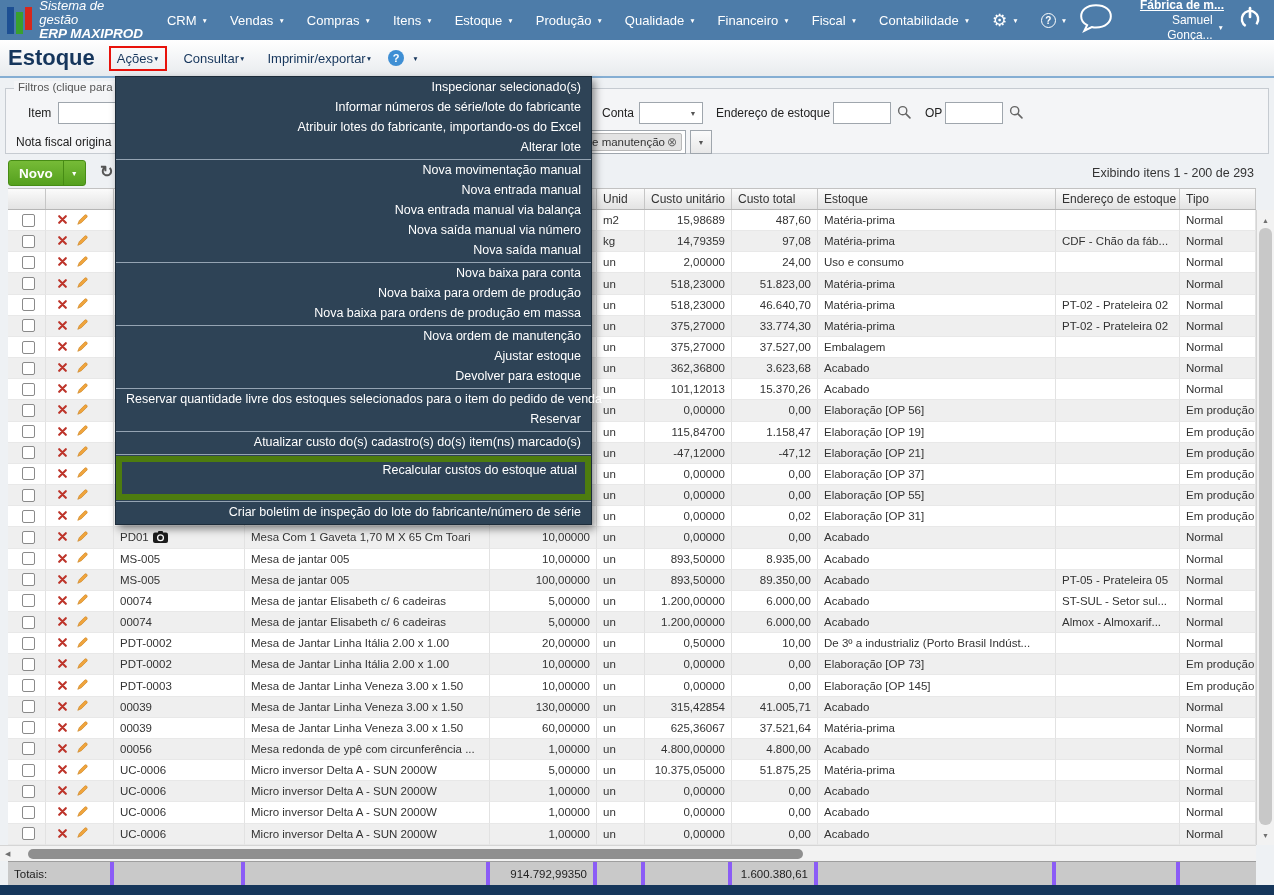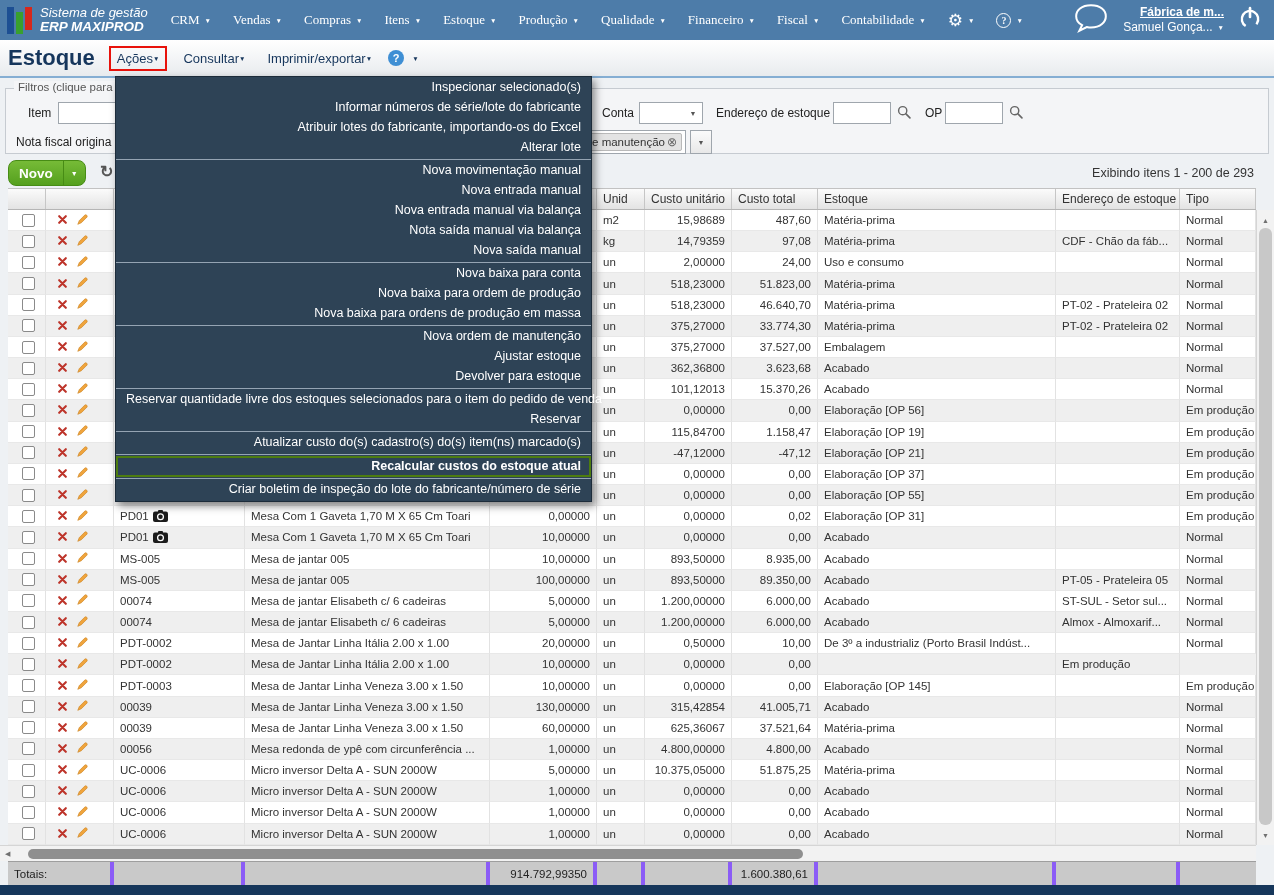--- a/index.html
+++ b/index.html
@@ -11,21 +11,21 @@
   .logo { display:flex; align-items:center; gap:7px; padding:0 12px 0 7px; }
   .logo-mark { position:relative; width:26px; height:27px; }
   .logo-mark .b1{position:absolute;left:0;bottom:0;width:7px;height:27px;background:#1d4f93;}
   .logo-mark .b2{position:absolute;left:9px;bottom:0;width:7px;height:22px;background:#39a02e;}
   .logo-mark .b3{position:absolute;left:18px;bottom:4px;width:7px;height:23px;background:#d6281c;}
   .logo-mark .b4{position:absolute;left:9px;bottom:0;width:7px;height:8px;background:#e2a80f;}
   .logo-text { line-height:1.05; font-style:italic; }
   .logo-text .l1 { font-size:13px; }
   .logo-text .l2 { font-size:13.5px; font-weight:bold; }
   .nav { display:flex; align-items:center; }
-  .nav-item { display:flex; align-items:center; gap:5px; padding:0 11px; font-size:13px; height:40px; cursor:pointer;font-family:Liberation Serif, serif; }
+  .nav-item { display:flex; align-items:center; gap:5px; padding:0 11px; font-size:13px; height:40px; cursor:pointer; }
   .caret { font-size:6.5px; line-height:1; position:relative; top:1px; }
   .gear { font-size:17px; }
   .help-ring { width:15px; height:15px; border:1.5px solid #fff; border-radius:50%; font-size:10px; font-weight:bold; display:flex; align-items:center; justify-content:center; }
   .topbar-right { margin-left:auto; display:flex; align-items:center; gap:14px; padding-right:12px; }
   .acct { text-align:right; line-height:1.25; font-size:12px; }
   .acct .company { text-decoration:underline; font-weight:bold; display:inline-block; }
   .acct .user { display:inline-flex; align-items:center; gap:5px; }
 
   
   .menubar { position:absolute; top:40px; left:0; width:1274px; height:38px; background:linear-gradient(#ffffff,#e8ebee); border-bottom:2px solid #85aed3; display:flex; align-items:center; }
@@ -43,21 +43,21 @@
   .f-select { position:absolute; height:22px; background:#fff; border:1px solid #9fa6ad; display:flex; align-items:center; justify-content:flex-end; }
   .f-select .arrow { width:18px; text-align:center; color:#555; font-size:7px; }
   .mag { position:absolute; width:14px; height:14px; }
   .mselect { position:absolute; height:24px; background:#fff; border:1px solid #9fa6ad; display:flex; align-items:center; justify-content:flex-end; padding-right:3px; }
   .chip { background:#e3e3e3; border:1px solid #b9b9b9; border-radius:2px; font-size:11.5px; color:#333; padding:1px 4px; display:flex; align-items:center; gap:2px; }
   .chip .x { color:#666; font-size:12px; }
   .ms-arrow { position:absolute; width:22px; height:24px; border:1px solid #9fa6ad; background:linear-gradient(#fbfbfb,#e8e8e8); display:flex; align-items:center; justify-content:center; color:#555; font-size:7px; }
 
   
   .gtoolbar { position:absolute; top:158px; left:0; width:1274px; height:30px; }
-  .btn-novo { position:absolute; left:8px; top:2px; height:26px; display:flex; align-items:center; background:linear-gradient(#76bb37,#55a01e); border:1px solid #478c15; border-radius:8px; color:#fff; font-weight:bold; font-size:13.5px; cursor:pointer; }
+  .btn-novo { position:absolute; left:8px; top:2px; height:26px; display:flex; align-items:center; background:linear-gradient(#76bb37,#55a01e); border:1px solid #478c15; border-radius:3px; color:#fff; font-weight:bold; font-size:13.5px; cursor:pointer; }
   .btn-novo .lbl { padding:0 10px; }
   .btn-novo .split { border-left:1px solid #478c15; padding:0 7px; font-size:7px; height:100%; display:flex; align-items:center; }
   .refresh { position:absolute; left:100px; top:4px; font-size:16px; color:#555; font-weight:bold; cursor:pointer; }
   .showing { position:absolute; right:20px; top:8px; font-size:12.5px; color:#333; }
 
   
   .cols { display:grid; grid-template-columns:38px 68px 131px 245px 107px 48px 87px 86px 238px 124px 76px; }
   .thead { position:absolute; top:188px; left:8px; width:1248px; height:22px; background:linear-gradient(#fbfbfb,#e3e3e3); border-top:1px solid #c2c2c2; border-bottom:1px solid #b5b5b5; font-size:12px; color:#333; }
   .thead > div { display:flex; align-items:center; padding-left:6px; border-right:1px solid #c6c6c6; overflow:hidden; white-space:nowrap; }
   .tbody { position:absolute; top:210px; left:8px; width:1248px; }
@@ -82,21 +82,21 @@
   .totals { position:absolute; top:861px; left:8px; width:1248px; height:24px; background:#c9c9c9; border-top:1px solid #9e9e9e; font-size:11.5px; color:#222; display:grid; grid-template-columns:106px 131px 245px 107px 48px 87px 86px 238px 124px 76px; }
   .totals > div { display:flex; align-items:center; padding:0 6px; border-right:4px solid #8b5cf6; }
   .totals .num { justify-content:flex-end; }
   .bottombar { position:absolute; top:885px; left:0; width:1274px; height:10px; background:#16375b; }
 
   
   .dropdown { position:absolute; top:76px; left:115px; width:477px; background:#2e4356; border:1px solid #1d2c3a; box-shadow:3px 4px 8px rgba(0,0,0,.45); z-index:50;text-align:right; }
   .menu-group { padding:1px 0; }
   .menu-group + .menu-group { border-top:1px solid #95a4b3; }
   .menu-item { color:#fff; font-size:12.5px; padding:2px 10px 3px; white-space:nowrap; line-height:15px; cursor:pointer; }
-  .menu-item.hl { border:2px solid #4d7c0f; padding:1px 8px 1px;font-weight:bold; }
+  .menu-item.hl { border:6px solid #4d7c0f; padding:1px 8px 16px; }
 </style>
 </head>
 <body>
 
 <div class="topbar">
   <div class="logo">
     <div class="logo-mark">
       <div class="b1"></div>
         <div class="b4"></div>
         <div class="b2"></div>
@@ -748,20 +748,21 @@
         <span><svg width="13" height="13" viewBox="0 0 13 13">
             <path d="M1.8 11.3 L3.3 7.6 L8.8 2.1 a1.5 1.5 0 0 1 2.1 2.1 L5.4 9.7 Z" fill="#f0a43c" stroke="#cf882a" stroke-width="0.7"></path>
           </svg></span>
       </div>
       <div>PDT-0002</div>
       <div>Mesa de Jantar Linha Itália 2.00 x 1.00</div>
       <div class="num">10,00000</div>
       <div>un</div>
       <div class="num">0,00000</div>
       <div class="num">0,00</div>
+      <div>Elaboração [OP 73]</div>
       <div></div>
       <div>Em produção</div>
     </div>
     <div class="trow cols ">
       <div>
         <span class="cb"></span>
       </div>
       <div class="act-icons">
         <span><svg width="9" height="9" viewBox="0 0 9 9">
             <path d="M1.2 1.2 L7.8 7.8 M7.8 1.2 L1.2 7.8" stroke="#bd342a" stroke-width="2.1" stroke-linecap="round"></path>
@@ -964,21 +965,21 @@
     <div class="menu-group">
       <div class="menu-item">Inspecionar selecionado(s)</div>
       <div class="menu-item">Informar números de série/lote do fabricante</div>
       <div class="menu-item">Atribuir lotes do fabricante, importando-os do Excel</div>
       <div class="menu-item">Alterar lote</div>
     </div>
     <div class="menu-group">
       <div class="menu-item">Nova movimentação manual</div>
       <div class="menu-item">Nova entrada manual</div>
       <div class="menu-item">Nova entrada manual via balança</div>
-      <div class="menu-item">Nota saída manual via balança</div>
+      <div class="menu-item">Nova saída manual via número</div>
       <div class="menu-item">Nova saída manual</div>
     </div>
     <div class="menu-group">
       <div class="menu-item">Nova baixa para conta</div>
       <div class="menu-item">Nova baixa para ordem de produção</div>
       <div class="menu-item">Nova baixa para ordens de produção em massa</div>
     </div>
     <div class="menu-group">
       <div class="menu-item">Nova ordem de manutenção</div>
       <div class="menu-item">Ajustar estoque</div>

